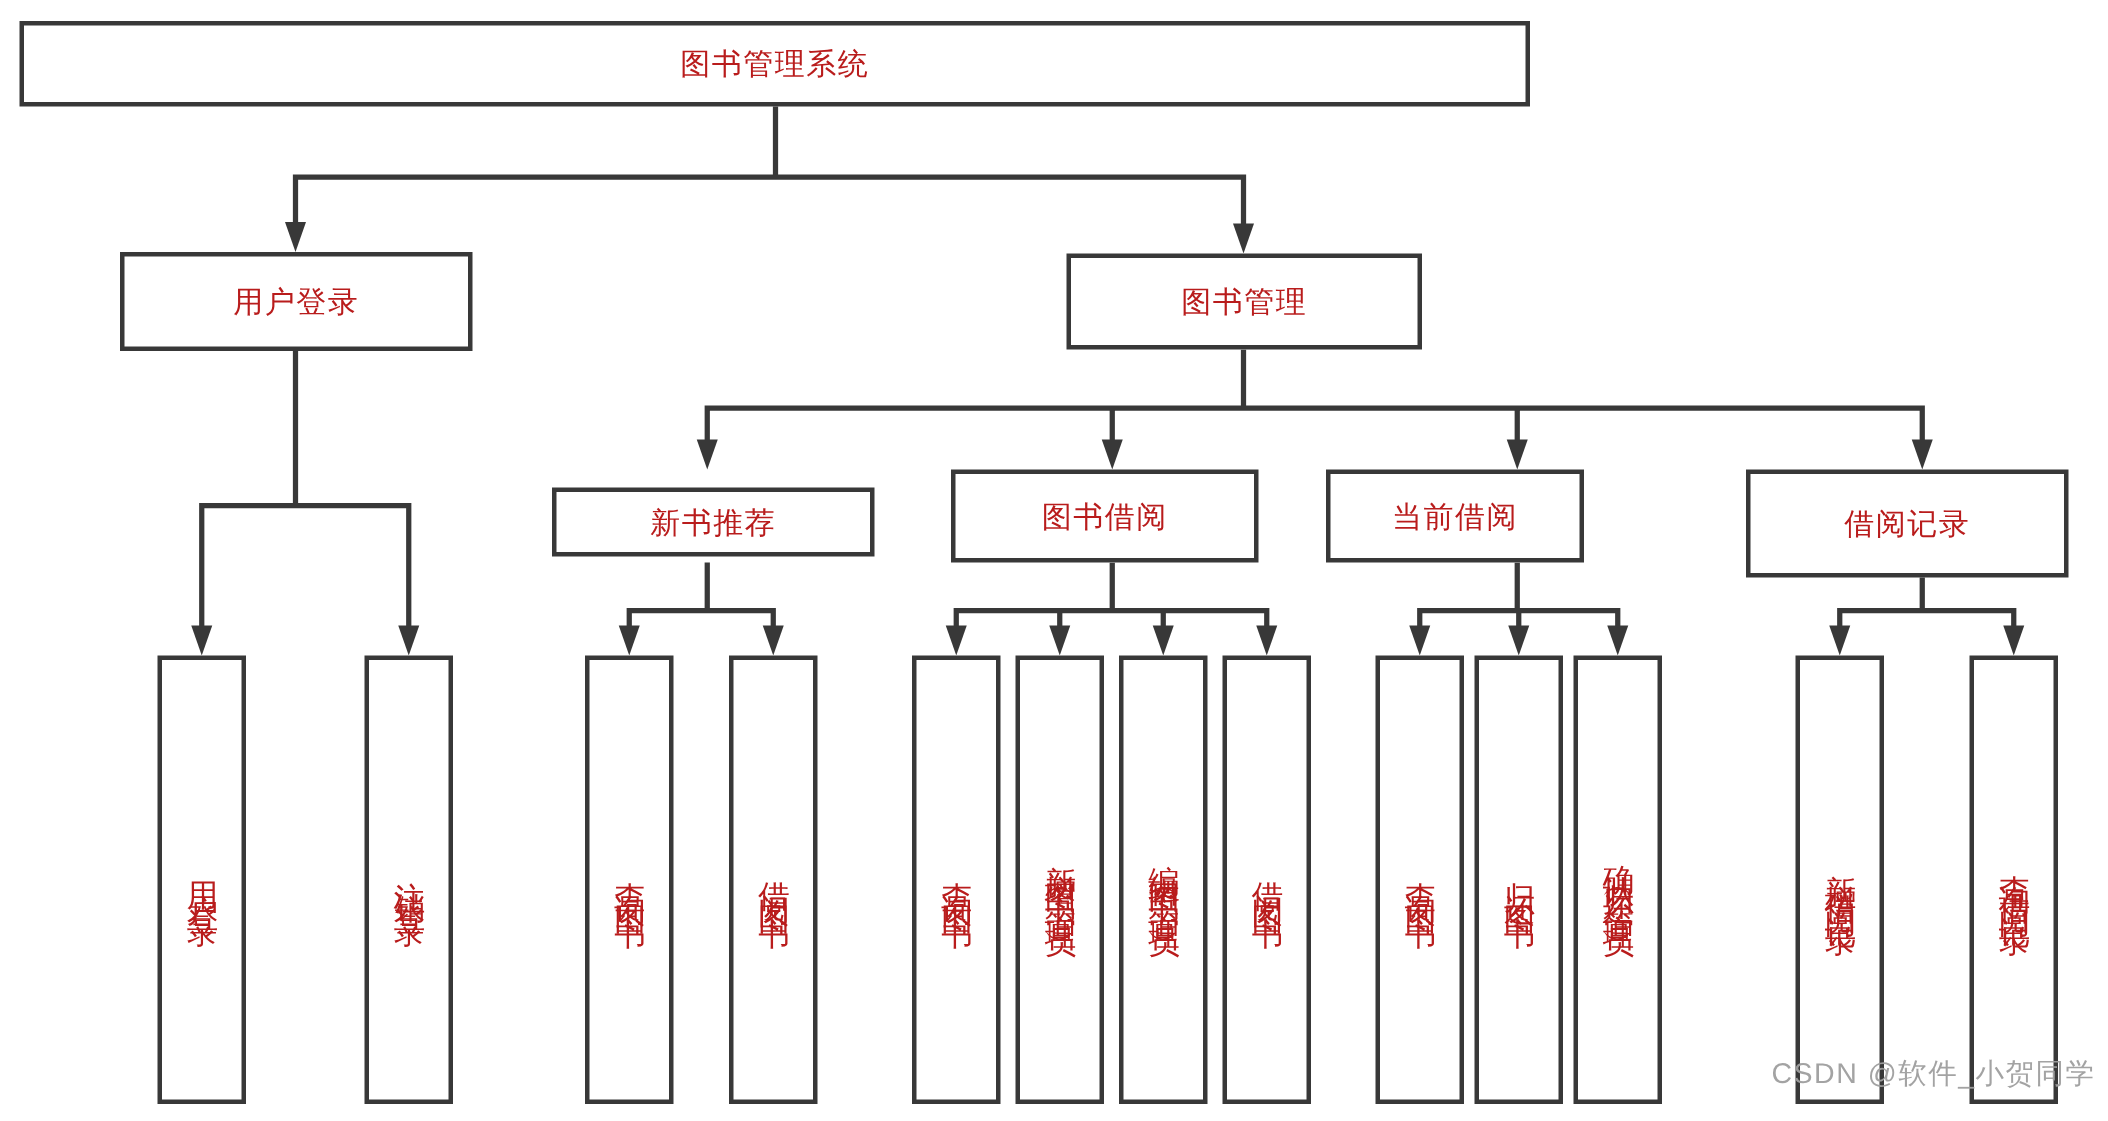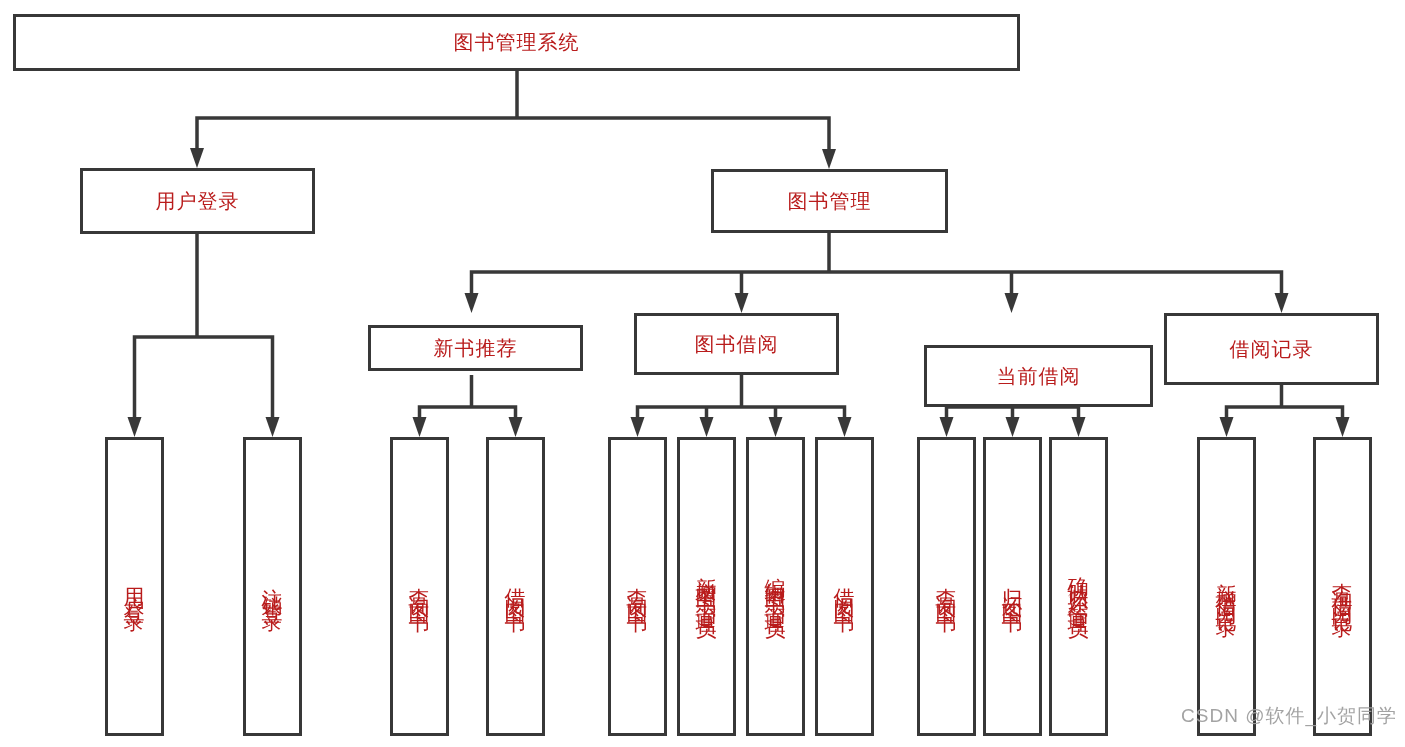--- a/index.html
+++ b/index.html
@@ -121,21 +121,21 @@
   <div class="node h" style="left:711px; top:169px; width:237px; height:64px;">
     <span>图书管理</span>
   </div>
 
   <div class="node h" style="left:368px; top:313px; width:215px; height:46px;margin-top:12px;">
     <span>新书推荐</span>
   </div>
   <div class="node h" style="left:634px; top:313px; width:205px; height:62px;">
     <span>图书借阅</span>
   </div>
-  <div class="node h" style="left:924px; top:313px; width:229px; height:62px;margin-top:32px;">
+  <div class="node h" style="left:884px; top:313px; width:172px; height:62px;">
     <span>当前借阅</span>
   </div>
   <div class="node h" style="left:1164px; top:313px; width:215px; height:72px;font-family:Liberation Serif, serif;">
     <span>借阅记录</span>
   </div>
 
   <div class="node leaf" style="left:105px;">
     <span class="vtext">用户登录</span>
   </div>
   <div class="node leaf" style="left:243px;">

